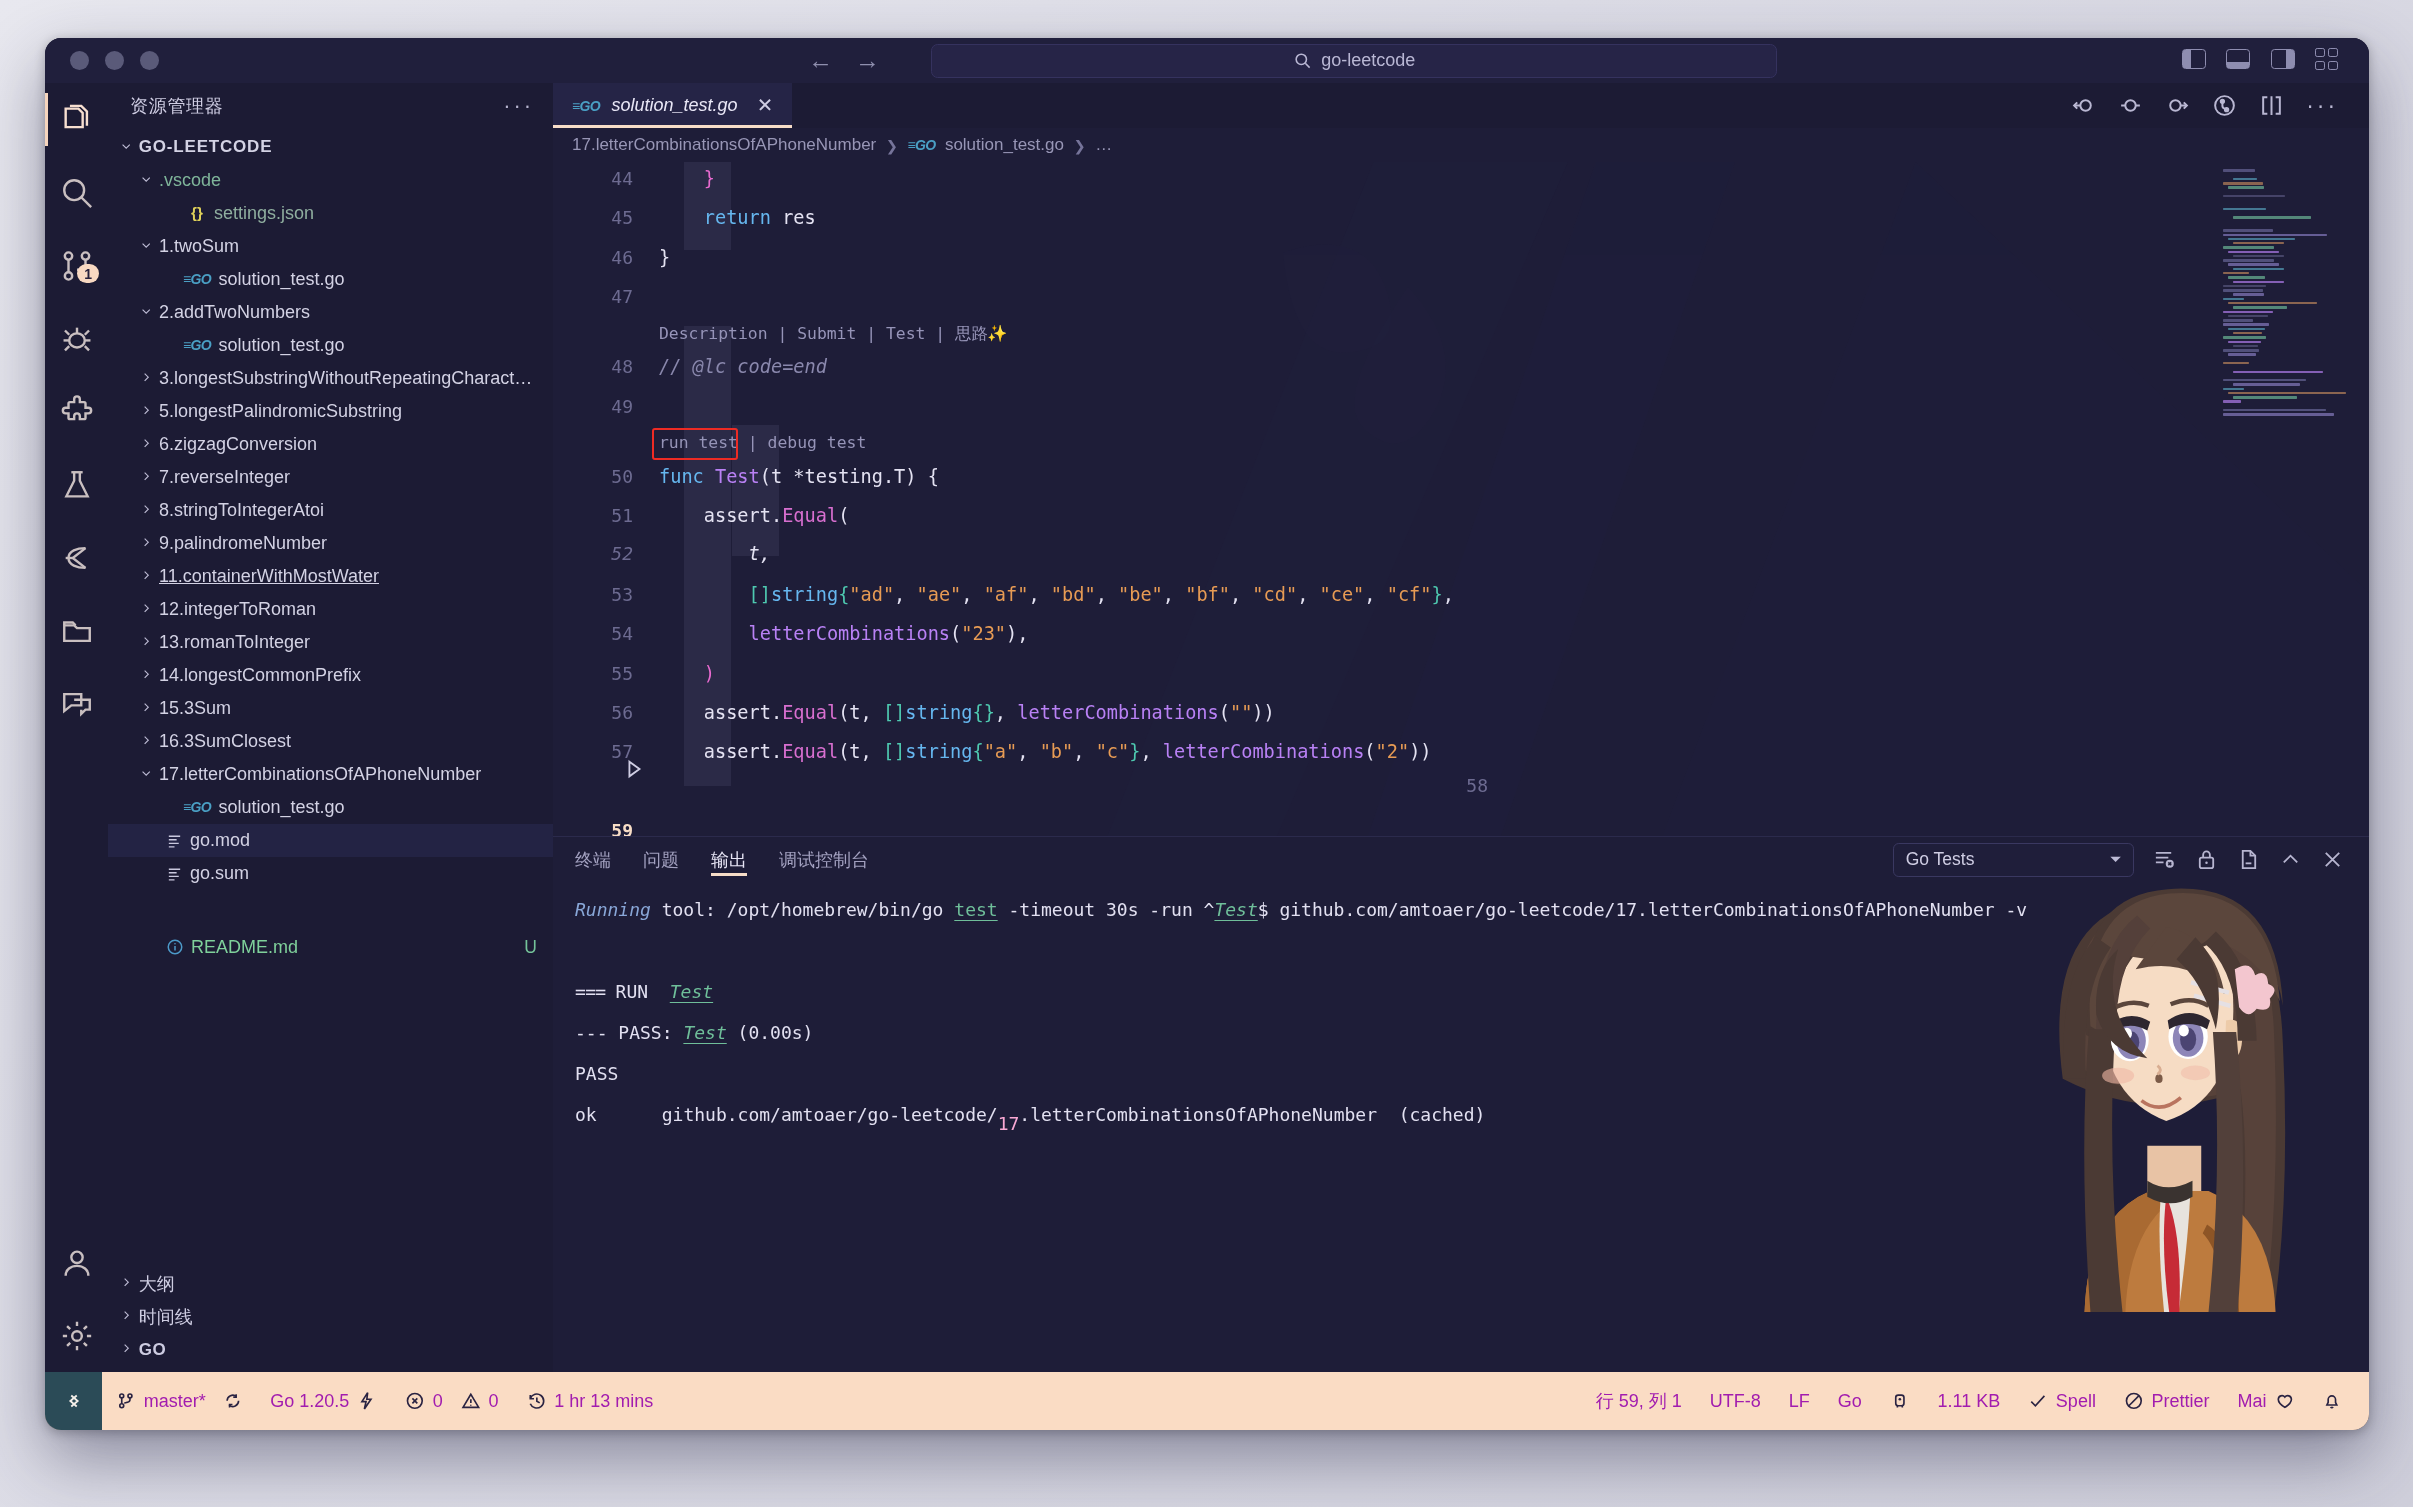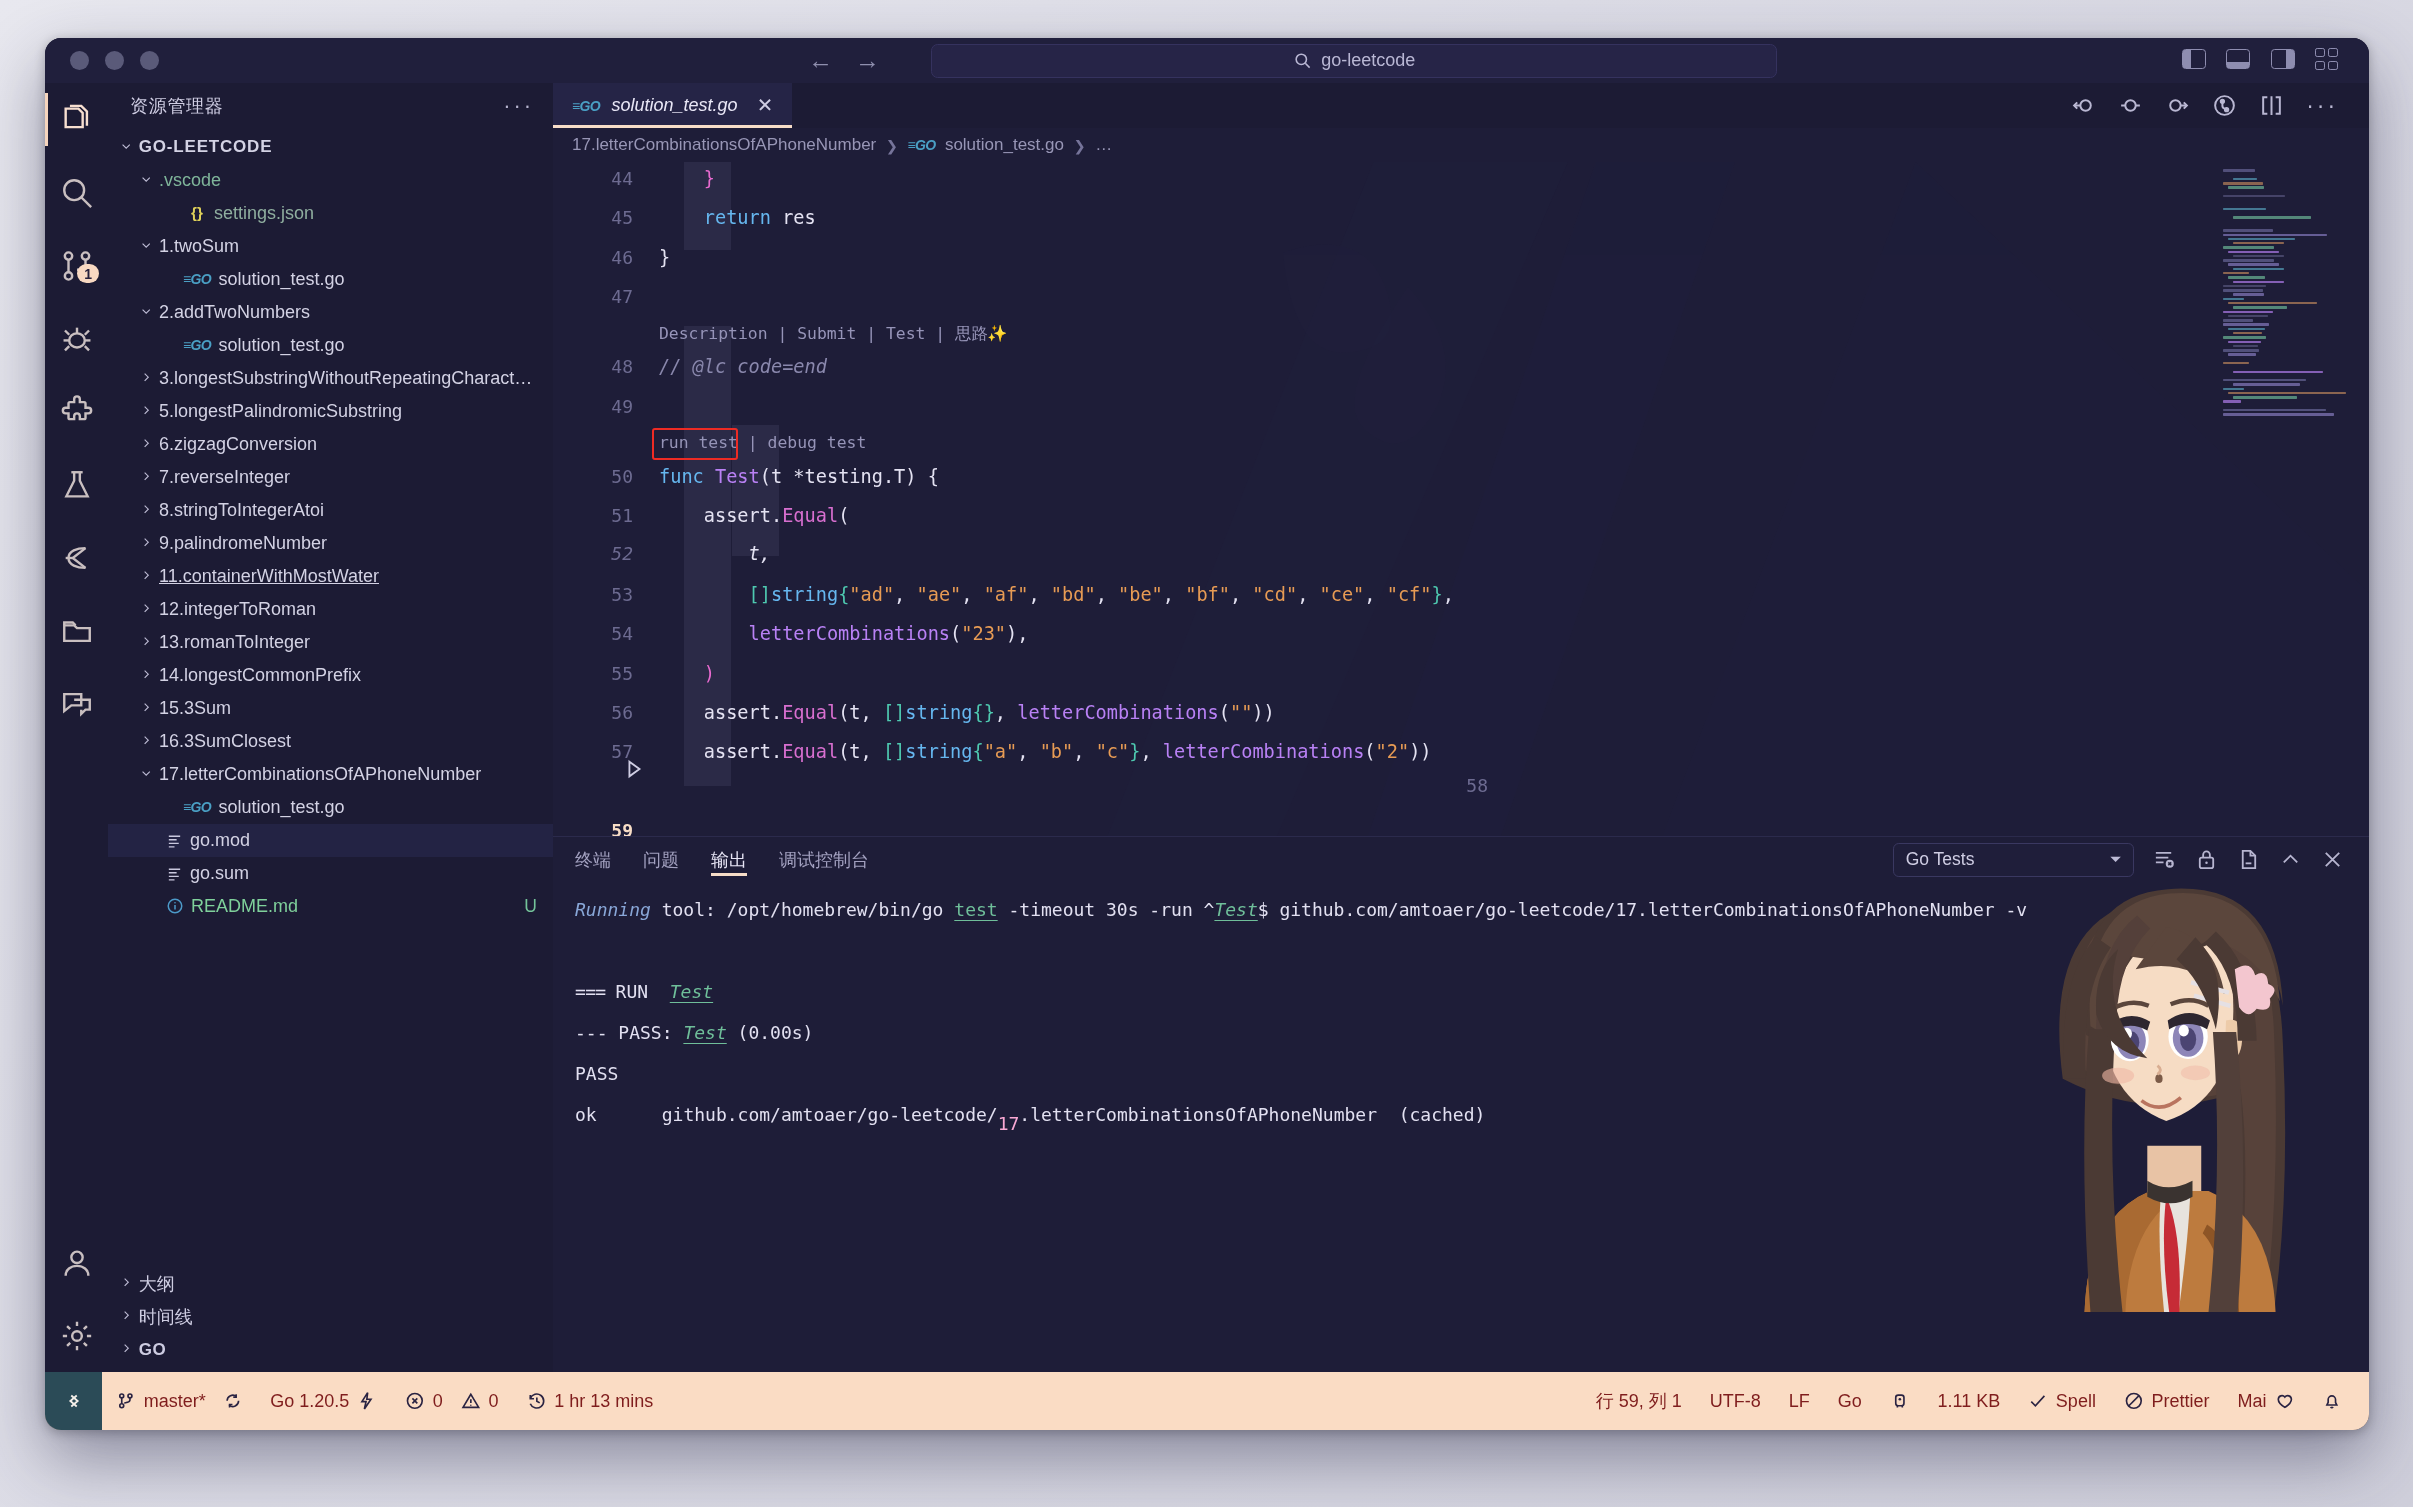--- a/index.html
+++ b/index.html
@@ -201,21 +201,21 @@
   .o-num { color:#f9a8d4;margin-top:17px; }
   .o-eq { letter-spacing:-0.7px; }
 
   
   #girl { position:absolute; right:29px; bottom:60px; width:365px; height:452px; pointer-events:none; }
 
   
   #statusbar {
     position:absolute; left:0; right:0; bottom:0; height:58px;
     background:#fadcc4; display:flex; align-items:center;
-    font-size:18px; color:#7f1d1d;
+    font-size:18px; color:#a21caf;
   }
   #sb-remote {
     width:57px; height:58px; background:#2b4b57; color:#f4eee8;
     display:flex; align-items:center; justify-content:center; font-size:20.4px;
   }
   .st { display:flex; align-items:center; gap:8px; padding:0 14px; height:58px; }
   .st svg { width:19.7px; height:19.7px; stroke:#2a2342; fill:none; stroke-width:2; }
   #st-right { margin-left:auto; display:flex; align-items:center; padding-right:13px; }
 </style>
 </head>
@@ -479,21 +479,21 @@
         </div>
         <div class="row" style="padding-left: 26px;">
           <span class="chev"></span>
           <span class="lines-ic">
             <svg viewBox="0 0 24 24" fill="none">
               <path d="M4 6h16M4 11h11M4 16h14M4 21h8"></path>
             </svg>
           </span>
           <span class="nm">go.sum</span>
         </div>
-        <div class="row green" style="padding-left: 26px;">
+        <div class="row green" style="padding-left: 26px; margin-top: 41px;">
           <span class="chev"></span>
           <span class="info-ic">
             <svg viewBox="0 0 24 24" fill="none" stroke="#4c9ac9" stroke-width="2">
               <circle cx="12" cy="12" r="9"></circle>
               <path d="M12 10.5v6"></path>
               <circle cx="12" cy="7.6" r="1.1" fill="#4c9ac9" stroke="none"></circle>
             </svg>
           </span>
           <span class="nm">README.md</span>
           <span class="ustat">U</span>

